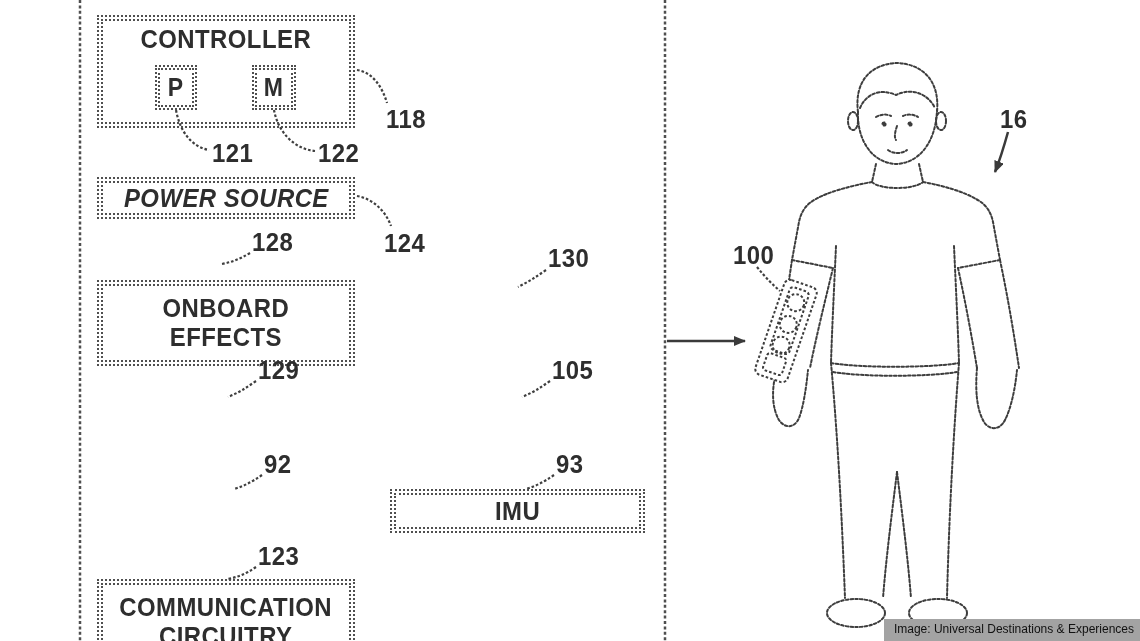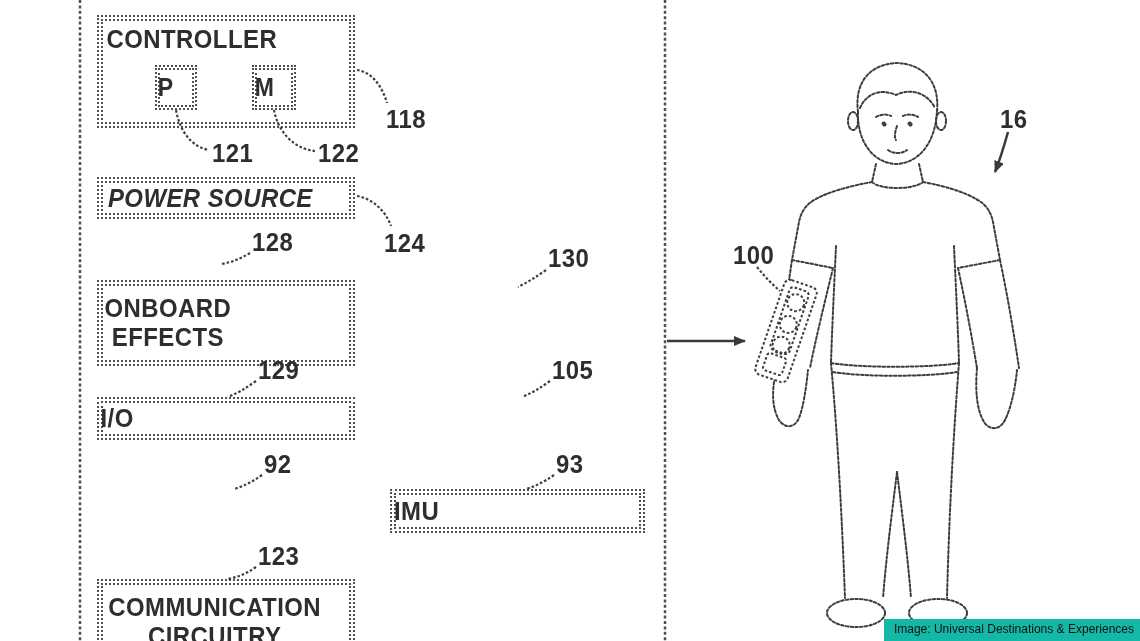--- a/index.html
+++ b/index.html
@@ -2,37 +2,37 @@
 <html><head>
 <meta charset="utf-8">
 <style>
   html,body{margin:0;padding:0;background:#e8e8e8;}
   .canvas{
     position:relative;width:1140px;height:641px;background:#ffffff;
     overflow:hidden;font-family:"Liberation Sans", sans-serif;
   }
   svg.overlay{position:absolute;left:0;top:0;z-index:1;}
   .block{
-    position:absolute;z-index:2;display:flex;align-items:center;
+    position:absolute;z-index:2;display:flex;align-items:center;justify-content:center;
     border:2px dotted #4f4f4f;outline:2px dotted #4f4f4f;outline-offset:-6px;
     background:transparent;box-sizing:border-box;
   }
   .block .lbl{
     font-size:26px;font-weight:700;color:#2e2e2e;letter-spacing:.5px;
     white-space:pre-line;text-align:center;line-height:29px;
     display:inline-block;transform:scaleX(.92);
   }
   .minibox{outline-offset:-5px;}
   .minibox .lbl{font-size:25px;}
   .ref{
     position:absolute;z-index:2;font-size:26px;font-weight:700;color:#2e2e2e;
     transform:scaleX(.92);transform-origin:left center;letter-spacing:.5px;
   }
   .credit{
-    position:absolute;z-index:3;right:0;bottom:0;background:#14b8a6;
+    position:absolute;z-index:3;right:0;bottom:0;background:#a3a3a3;
     font-size:12px;color:#111;padding:3px 6px 5px 10px;white-space:nowrap;
   }
 </style>
 </head>
 <body>
 
 <div class="canvas">
 
   <svg class="overlay" width="1140" height="641" viewBox="0 0 1140 641">
     <defs>
@@ -130,23 +130,20 @@
   <div class="block minibox" style="left:252px;top:65px;width:44px;height:45px;">
     <span class="lbl">M</span>
   </div>
   <div class="block" style="left:97px;top:177px;width:258px;height:42px;font-style:italic;">
     <span class="lbl">POWER SOURCE</span>
   </div>
   <div class="block" style="left:97px;top:280px;width:258px;height:86px;">
     <span class="lbl">ONBOARD
 EFFECTS</span>
   </div>
-  <div class="block" style="left:97px;top:397px;width:258px;height:43px;">
-    <span class="lbl">I/O</span>
-  </div>
   <div class="block" style="left:390px;top:489px;width:255px;height:44px;">
     <span class="lbl">IMU</span>
   </div>
   <div class="block" style="left:97px;top:579px;width:258px;height:85px;">
     <span class="lbl">COMMUNICATION
 CIRCUITRY</span>
   </div>
 
   <div class="ref" style="left:386px;top:104px;">118</div>
   <div class="ref" style="left:212px;top:138px;">121</div>

